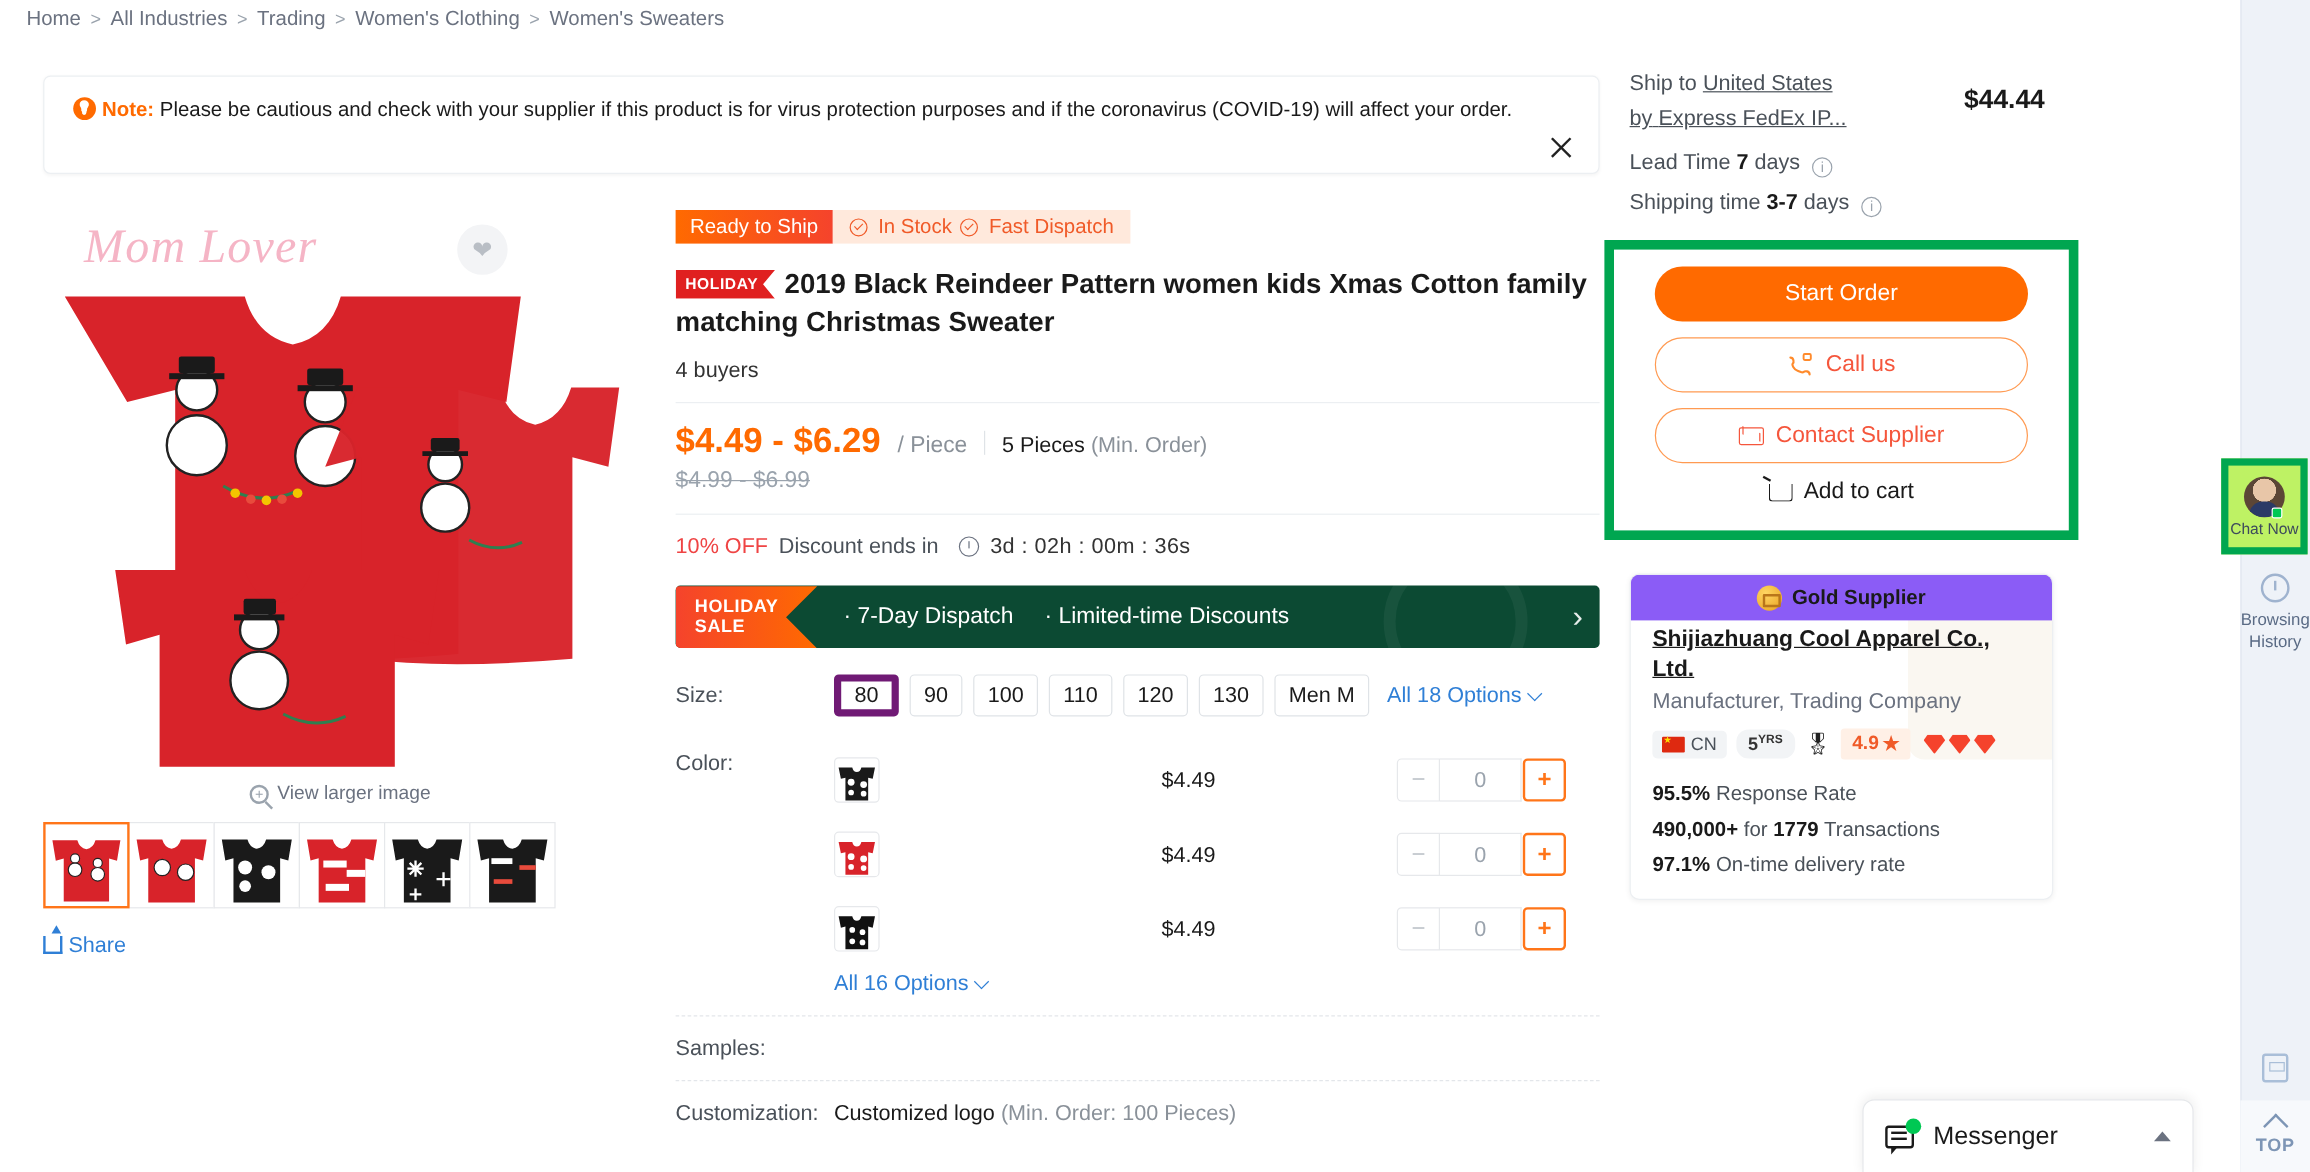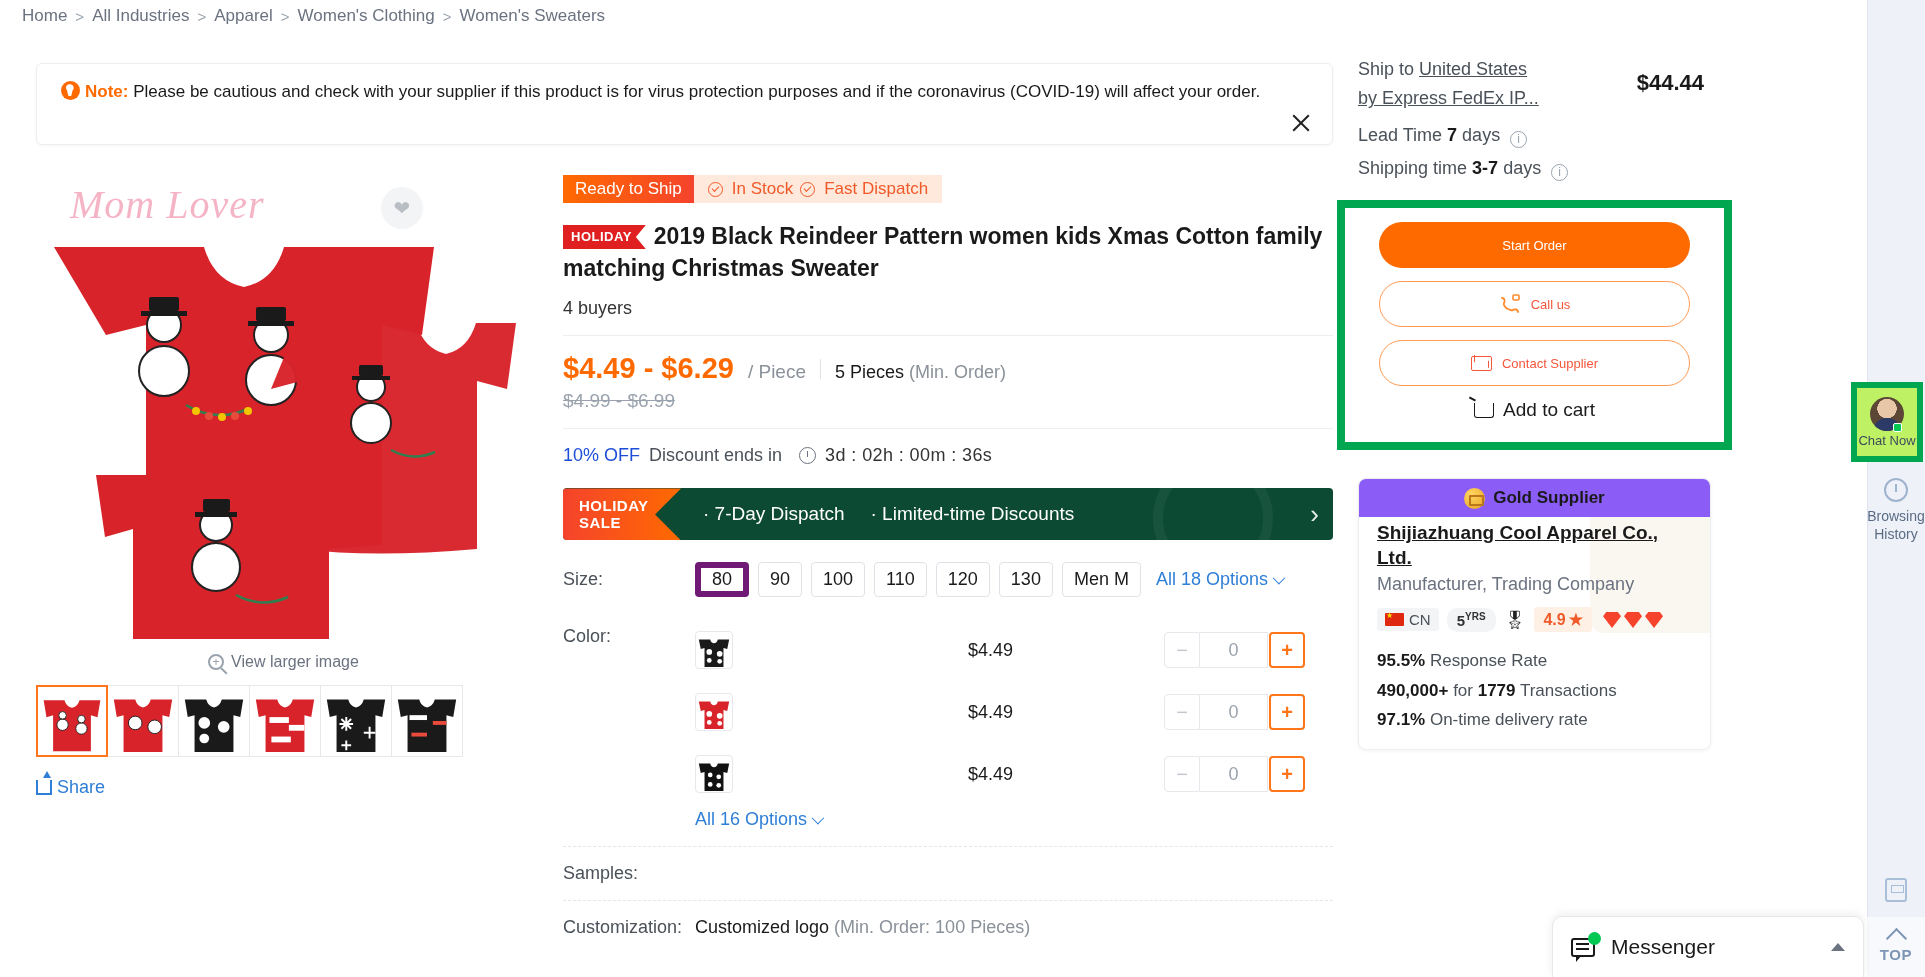--- a/index.html
+++ b/index.html
@@ -143,21 +143,21 @@
 
   .price-row { display: flex; align-items: baseline; gap: 14px; }
   .price-main { font-size: 29px; font-weight: bold; color: #ff6a00; }
   .price-unit { font-size: 19px; color: #8a9199; }
   .vline { width: 1px; height: 20px; background: #dfe3e7; align-self: center; }
   .moq { font-size: 18px; color: #1a1a1a; }
   .moq .dim { color: #8a9199; }
   .price-old { margin-top: 5px; font-size: 19px; color: #9aa3ad; text-decoration: line-through; }
 
   .disc-row { display: flex; align-items: center; gap: 9px; font-size: 18px; }
-  .disc-pct { color: #1d4ed8; }
+  .disc-pct { color: #ef4444; }
   .disc-lbl { color: #4a5159; }
   .clock {
     width: 17px; height: 17px; border: 1.5px solid #6b7280; border-radius: 50%;
     position: relative; display: inline-block; margin-left: 8px;
   }
   .clock::after {
     content: ""; position: absolute; left: 6.5px; top: 3px; width: 1.5px; height: 6px;
     background: #6b7280;
   }
   .timer { font-size: 18px; color: #333; letter-spacing: .4px; }
@@ -252,21 +252,21 @@
   }
   .b { font-weight: bold; color: #1a1a1a; }
 
   .cta-box {
     position: absolute; left: 1337px; top: 200px; width: 395px; height: 250px;
     border: 8px solid #00a650; background: #fff;
   }
   .cta-inner { padding: 14px 34px; }
   .btn {
     height: 46px; border-radius: 24px; display: flex; align-items: center;
-    justify-content: center; font-size: 13px; cursor: pointer; margin-bottom: 13px;
+    justify-content: center; font-size: 19px; cursor: pointer; margin-bottom: 13px;
     gap: 10px;
   }
   .btn-primary { background: #ff6a00; color: #fff; }
   .btn-outline { border: 1px solid #ff9a52; color: #f5563c; background: #fff; }
   .btn-plain {
     color: #1a1a1a; font-size: 19px; display: flex; align-items: center;
     justify-content: center; gap: 9px; cursor: pointer; margin-top: 2px;
   }
   .env {
     width: 21px; height: 15px; border: 1.6px solid #f5563c; border-radius: 2px;
@@ -398,21 +398,21 @@
     align-items: center; justify-content: center; color: #7d95b5; cursor: pointer;
   }
   .up-chev {
     width: 15px; height: 15px; border-top: 2.4px solid #7d95b5;
     border-left: 2.4px solid #7d95b5; transform: rotate(45deg); margin-bottom: -4px;
   }
   .top-lbl { font-size: 15px; font-weight: bold; letter-spacing: .6px; margin-top: 4px; }
 
   
   .messenger {
-    position: absolute; left: 1552px; top: 916px; width: 312px; height: 62px;
+    position: absolute; left: 1552px; top: 916px; width: 276px; height: 62px;
     background: #fff; border: 1px solid #e6e8eb; border-radius: 10px 10px 0 0;
     box-shadow: 0 -2px 10px rgba(0,0,0,.07);
     display: flex; align-items: center; padding: 12px 18px; gap: 16px;
   }
   .msg-ic {
     width: 24px; height: 19px; border: 2.2px solid #1a1a1a; border-radius: 3px;
     position: relative;
   }
   .msg-ic::before {
     content: ""; position: absolute; left: 3px; top: 3px; width: 13px; height: 2px;
@@ -436,21 +436,21 @@
 </head>
 <body>
 
 <div class="page">
 
   <nav class="breadcrumb">
     <a>Home</a>
     <span class="sep">&gt;</span>
     <a>All Industries</a>
     <span class="sep">&gt;</span>
-    <a>Apparel</a>
+    <a>Trading</a>
     <span class="sep">&gt;</span>
     <a>Women's Clothing</a>
     <span class="sep">&gt;</span>
     <a>Women's Sweaters</a>
   </nav>
 
   <div class="note-banner">
     <div class="note-text">
       <span class="note-bulb"></span><span class="note-label">Note:</span>
       <span>Please be cautious and check with your supplier if this product is for virus protection purposes and if the coronavirus (COVID-19) will affect your order.</span>

